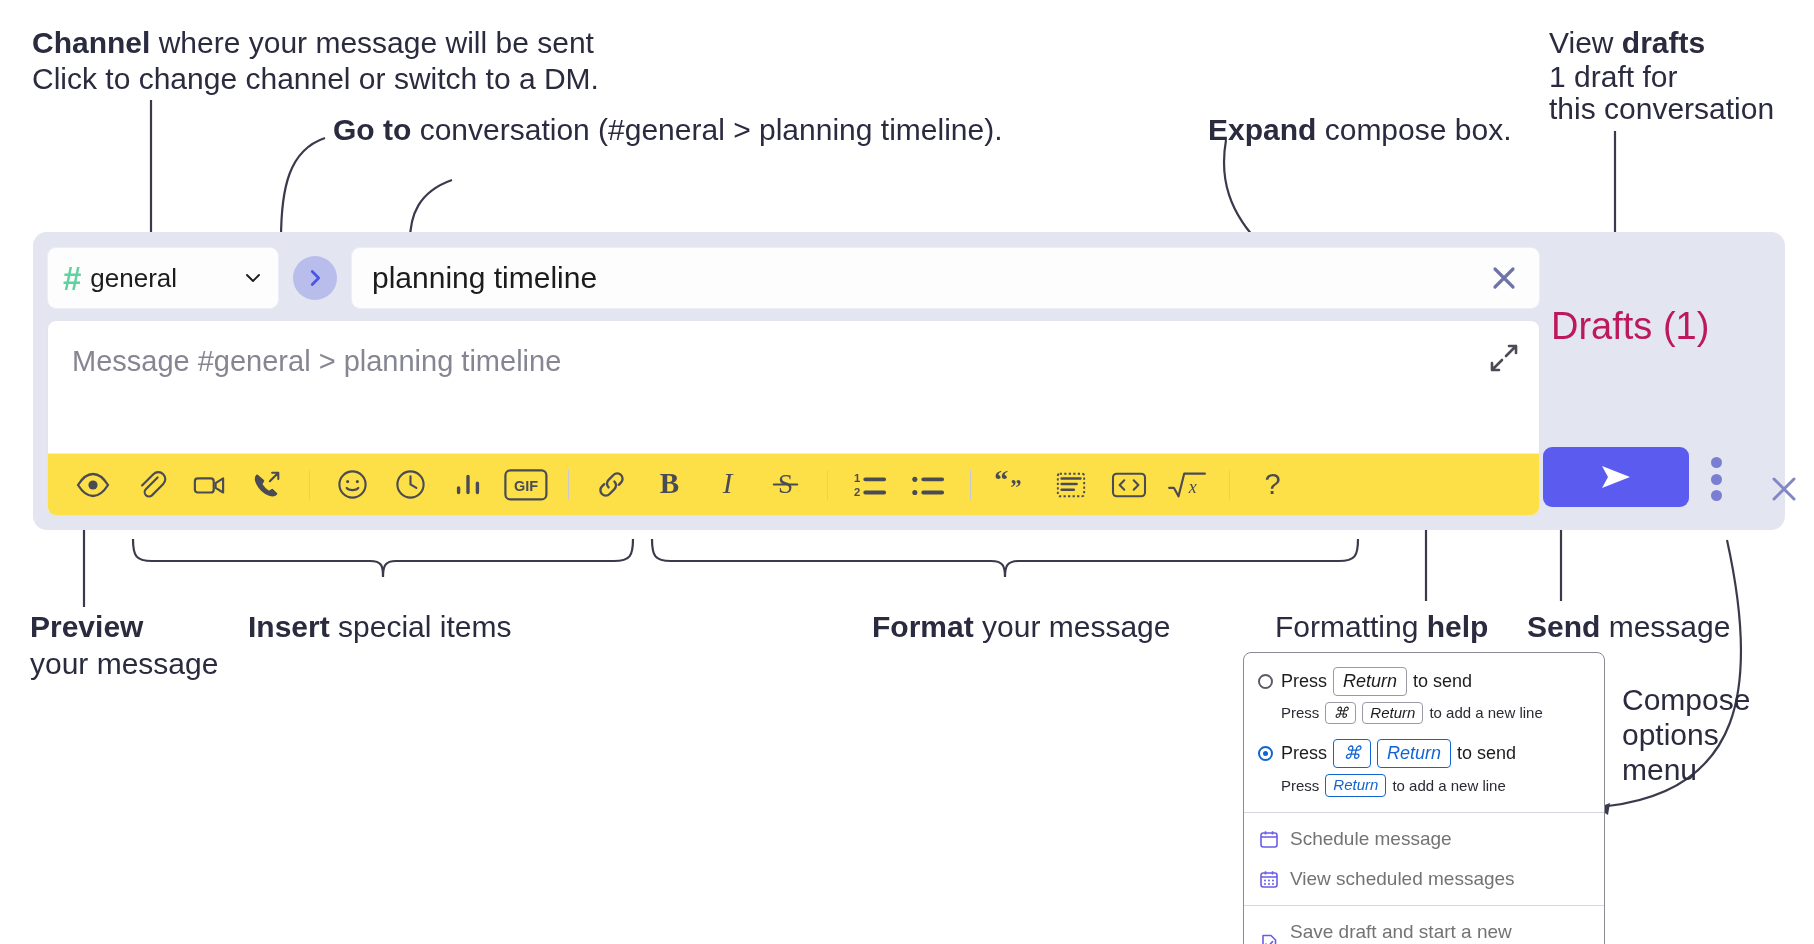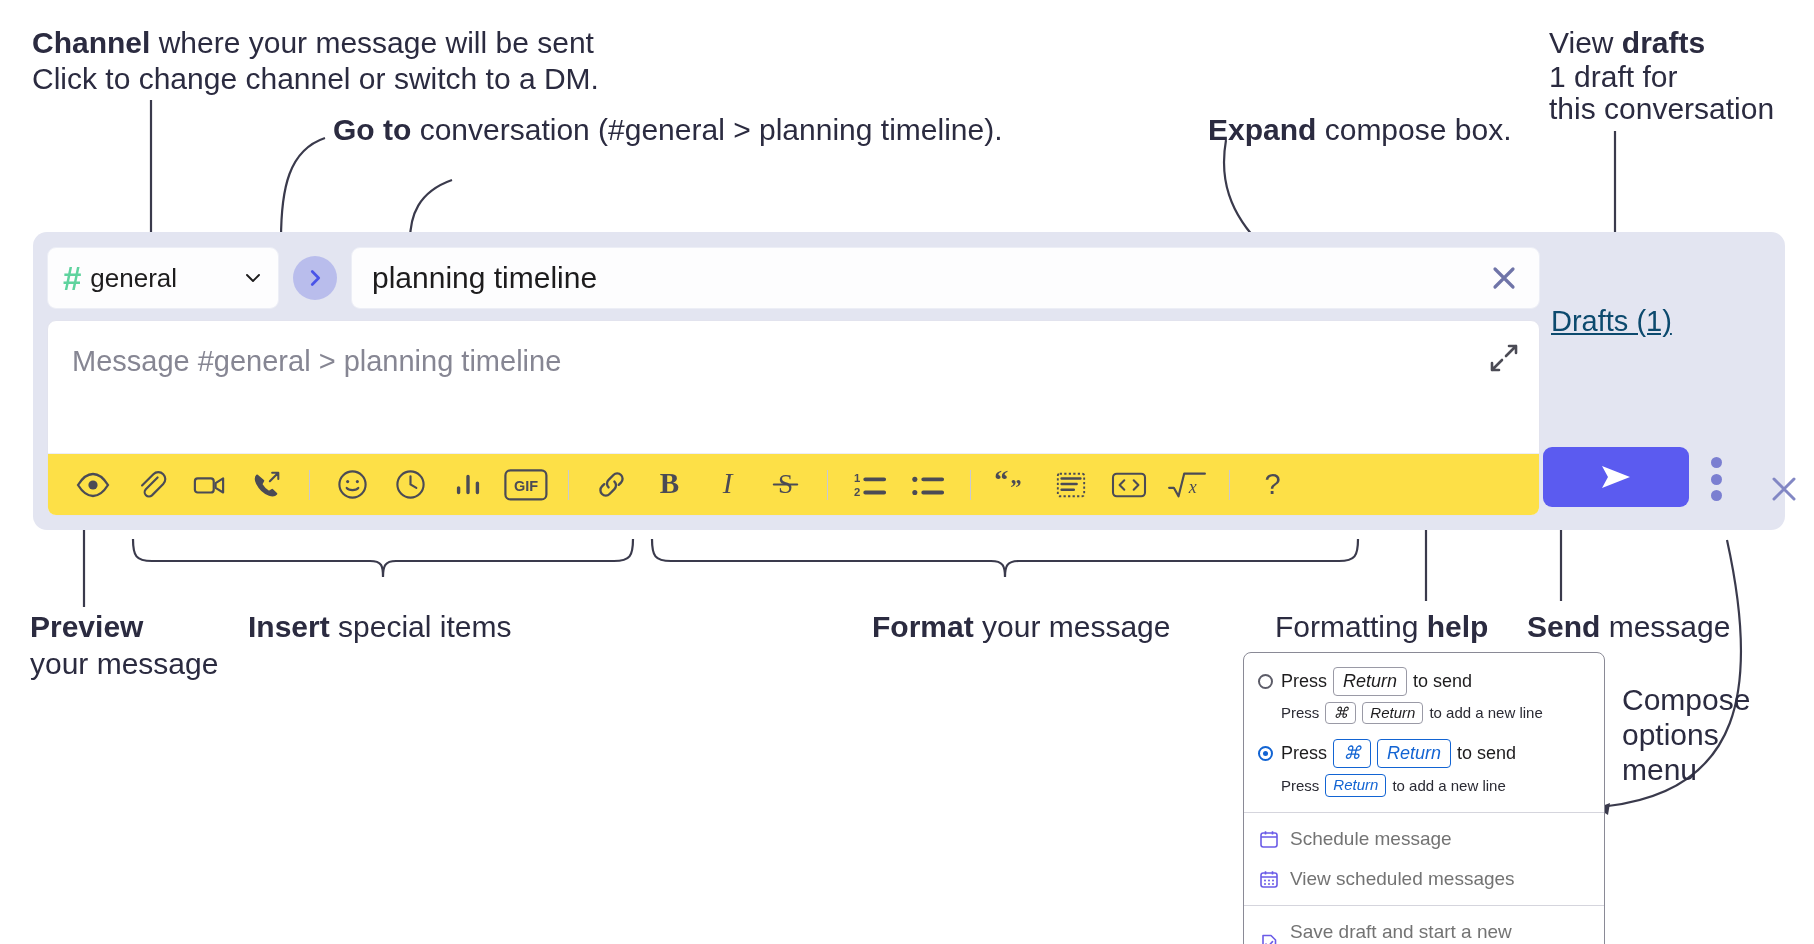--- a/index.html
+++ b/index.html
@@ -89,21 +89,21 @@
     width: 58px; height: 50px;
     display: flex; align-items: center; justify-content: center;
     color: #4b4b55;
     flex: 0 0 auto;
   }
   .tb-sep { width: 1px; height: 30px; background: #c8c9d4; margin: 0 13px; flex: 0 0 auto; }
 
   
   #drafts-link {
     position: absolute; left: 1551px; top: 305px;
-    font-size: 29px; color: #0c4a6e; text-decoration: underline;
+    font-size: 38px; color: #be185d;
   }
   #send-btn {
     position: absolute; left: 1543px; top: 447px;
     width: 146px; height: 60px;
     background: #5b5bf0; border-radius: 9px;
     display: flex; align-items: center; justify-content: center;
   }
   #kebab {
     position: absolute; left: 1707px; top: 457px;
     width: 18px; height: 44px;

